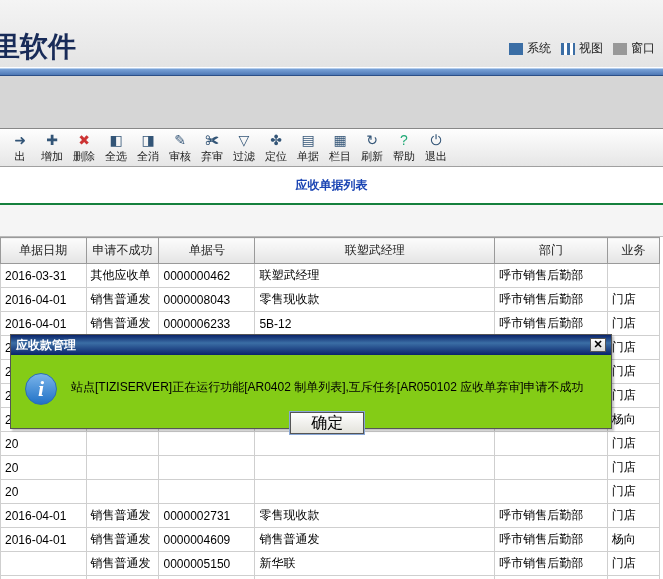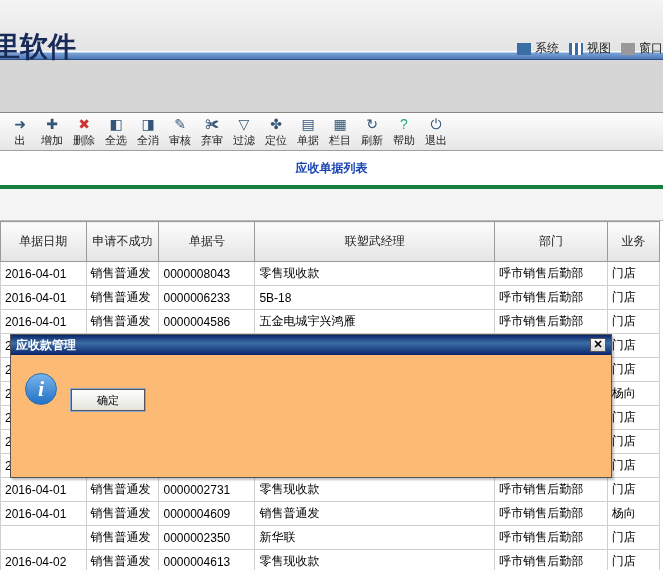--- a/index.html
+++ b/index.html
@@ -1,46 +1,46 @@
 <!DOCTYPE html>
 <html><head>
 <meta charset="utf-8">
 <style>
 * { margin: 0; padding: 0; box-sizing: border-box; font-family: "SimSun", "宋体", sans-serif; font-size: 12px; }
 body { width: 663px; height: 579px; overflow: hidden; background: #fff; }
 
-.top-band { height: 52px; background: linear-gradient(#f4f4f4, #e4e4e4); border-bottom: 1px solid #fff; position: relative; text-align: center; }
+.top-band { height: 68px; background: linear-gradient(#f4f4f4, #e4e4e4); border-bottom: 1px solid #fff; position: relative; text-align: center; }
 .logo { position: absolute; left: -8px; top: 28px; font-size: 28px; font-weight: bold; color: #182b58; }
-.top-menu { position: absolute; right: 0; top: 40px; display: flex; gap: 10px; align-items: center; }
+.top-menu { position: absolute; right: 8px; top: 40px; display: flex; gap: 10px; align-items: center; }
 .top-menu-item { display: flex; align-items: center; gap: 4px; color: #222; cursor: pointer; }
 .mi-icon { width: 14px; height: 12px; display: inline-block; }
 .blue-separator { height: 8px; background: linear-gradient(#7aa3d8, #4e78b5); border-top: 1px solid #b6cfee; border-bottom: 1px solid #2c4f87; }
 .spacer-gray { height: 53px; background: #d6d6d6; border-bottom: 1px solid #888; }
 
 .toolbar { height: 38px; background: linear-gradient(#fdfdfd, #e6e6e6); border-top: 1px solid #fff; border-bottom: 1px solid #a0a0a0; display: flex; padding-left: 4px; }
 .tool { width: 32px; display: flex; flex-direction: column; align-items: center; justify-content: center; cursor: pointer; }
 .tool-icon { width: 16px; height: 16px; display: flex; align-items: center; justify-content: center; font-size: 14px; }
 .tool-lbl { font-size: 11px; color: #222; margin-top: 1px; white-space: nowrap; }
 
-.title-bar { height: 38px; background: #fff; border-bottom: 4px solid #15803d; display: flex; align-items: center; justify-content: center; color: #1a44b3; font-size: 15px; font-weight: bold; }
+.title-bar { height: 38px; background: #fff; border-bottom: 2px solid #15803d; display: flex; align-items: center; justify-content: center; color: #1a44b3; font-size: 15px; font-weight: bold; }
 .sub-gap { height: 32px; background: #f5f5f5; border-bottom: 1px solid #bababa; }
 
 .grid-wrap { position: relative; height: 349px; overflow: hidden; }
 table.grid { border-collapse: collapse; width: 660px; table-layout: fixed; }
-.grid th { background: linear-gradient(#fcfcfc, #e4e4e4); border: 1px solid #9a9a9a; padding: 11px 4px; font-weight: normal; color: #222; text-align: center; height: 22px; }
+.grid th { background: linear-gradient(#fcfcfc, #e4e4e4); border: 1px solid #9a9a9a; padding: 4px 4px; font-weight: normal; color: #222; text-align: center; height: 22px; }
 .grid td { border: 1px solid #cfcfcf; padding: 3px 4px; height: 20px; white-space: nowrap; overflow: hidden; text-overflow: ellipsis; background: #fff; }
 
-.dialog-overlay { position: absolute; left: 10px; top: 334px; width: 602px; height: 144px; border: 1px solid #555; background: #fdba74; box-shadow: 2px 2px 2px rgba(0,0,0,.25); }
+.dialog-overlay { position: absolute; left: 10px; top: 334px; width: 602px; height: 95px; border: 1px solid #555; background: #84cc16; box-shadow: 2px 2px 2px rgba(0,0,0,.25); }
 .dlg-title { height: 20px; background: linear-gradient(#0a246a, #3b6ea5 40%, #0a246a); color: #fff; font-weight: bold; font-size: 12px; padding: 3px 5px; display: flex; justify-content: space-between; align-items: center; }
 .dlg-close { width: 16px; height: 14px; background: linear-gradient(#fefefe,#d8d8d8); color: #000; border: 1px solid #555; font-family: sans-serif; font-size: 11px; line-height: 10px; text-align: center; cursor: pointer; }
 .dlg-body { padding: 18px 14px 10px 14px; display: flex; gap: 14px; align-items: flex-start; }
 .dlg-icon { width: 32px; height: 32px; border-radius: 50%; background: linear-gradient(#7ab4ea,#2172c7); color: #fff; font-family: "Times New Roman", serif; font-style: italic; font-weight: bold; font-size: 22px; display: flex; align-items: center; justify-content: center; border: 1px solid #2d6fb2; }
 .dlg-text { flex: 1; color: #000; line-height: 1.4; padding-top: 6px; }
 .dlg-btnrow { text-align: center; margin-top: 16px; }
-.dlg-btn { width: 74px; height: 22px; background: linear-gradient(#fefefe,#e4e3dc); border: 1px solid #555; outline: 1px solid #88a7d6; cursor: pointer; font-size: 11px; }
+.dlg-btn { width: 74px; height: 22px; background: linear-gradient(#fefefe,#e4e3dc); border: 1px solid #555; outline: 1px solid #88a7d6; cursor: pointer; font-size: 16px; }
 
 .col-date{width:82px}.col-type{width:70px}.col-no{width:92px}.col-cust{width:230px}.col-dept{width:108px}.col-biz{width:50px}
 </style>
 </head>
 <body>
 
 <div class="top-band">
   <div class="logo">里软件</div>
   <div class="top-menu" id="top-menu">
       <div class="top-menu-item">
@@ -139,32 +139,40 @@
       <th>单据日期</th>
       <th>申请不成功</th>
       <th>单据号</th>
       <th>联塑武经理</th>
       <th>部门</th>
       <th>业务</th>
     </tr>
       </thead>
     <tbody id="tbody">
         <tr>
+          <td>2016-03-31</td>
+          <td>其他应收单</td>
+          <td>0000000462</td>
+          <td>联塑武经理</td>
+          <td>呼市销售后勤部</td>
+          <td></td>
+        </tr>
+        <tr>
           <td>2016-04-01</td>
           <td>销售普通发</td>
           <td>0000008043</td>
           <td>零售现收款</td>
           <td>呼市销售后勤部</td>
           <td>门店</td>
         </tr>
         <tr>
           <td>2016-04-01</td>
           <td>销售普通发</td>
           <td>0000006233</td>
-          <td>5B-18</td>
+          <td>5B-12</td>
           <td>呼市销售后勤部</td>
           <td>门店</td>
         </tr>
         <tr>
           <td>2016-04-01</td>
           <td>销售普通发</td>
           <td>0000004586</td>
           <td>五金电城宇兴鸿雁</td>
           <td>呼市销售后勤部</td>
           <td>门店</td>
@@ -229,21 +237,21 @@
           <td>2016-04-01</td>
           <td>销售普通发</td>
           <td>0000004609</td>
           <td>销售普通发</td>
           <td>呼市销售后勤部</td>
           <td>杨向</td>
         </tr>
         <tr>
           <td></td>
           <td>销售普通发</td>
-          <td>0000002350</td>
+          <td>0000005150</td>
           <td>新华联</td>
           <td>呼市销售后勤部</td>
           <td>门店</td>
         </tr>
         <tr>
           <td>2016-04-02</td>
           <td>销售普通发</td>
           <td>0000004613</td>
           <td>零售现收款</td>
           <td>呼市销售后勤部</td>
@@ -254,18 +262,19 @@
 </div>
 
 <div class="dialog-overlay">
   <div class="dlg-title">
     <span>应收款管理</span>
     <span class="dlg-close">✕</span>
   </div>
   <div class="dlg-body">
     <div class="dlg-icon">i</div>
     <div>
+      <div class="dlg-text">站点[TIZISERVER]正在运行功能[AR0402 制单列表],互斥任务[AR050102 应收单弃审]申请不成功</div>
       <div class="dlg-btnrow">
         <button class="dlg-btn">确定</button>
       </div>
     </div>
   </div>
 </div>
 
 </body></html>

